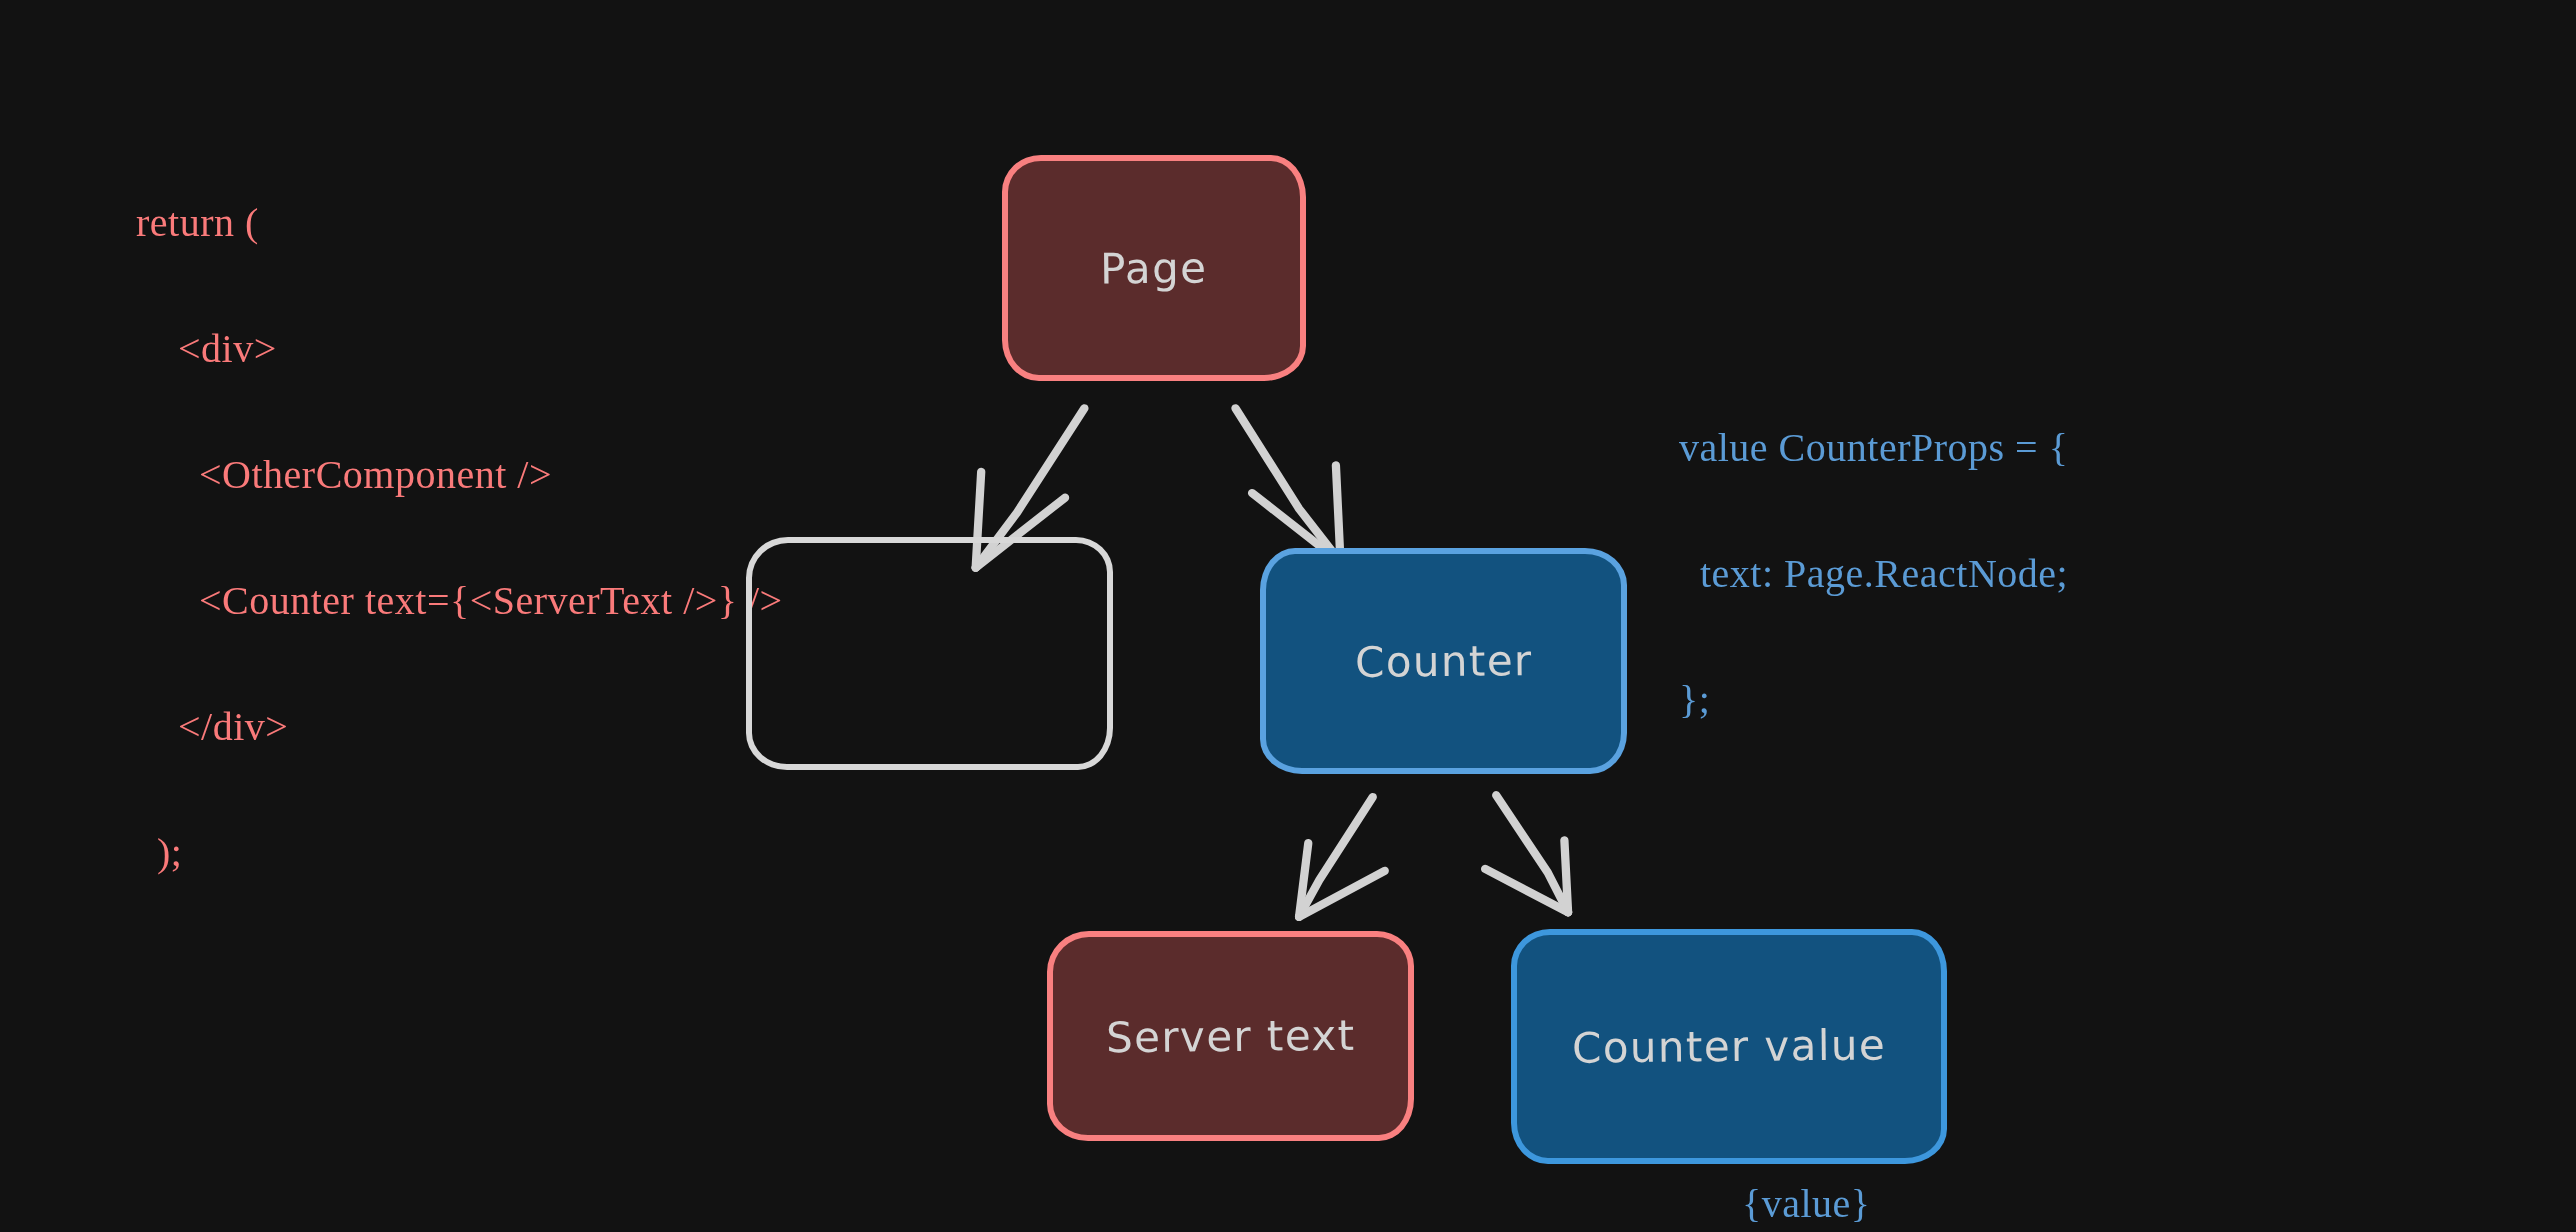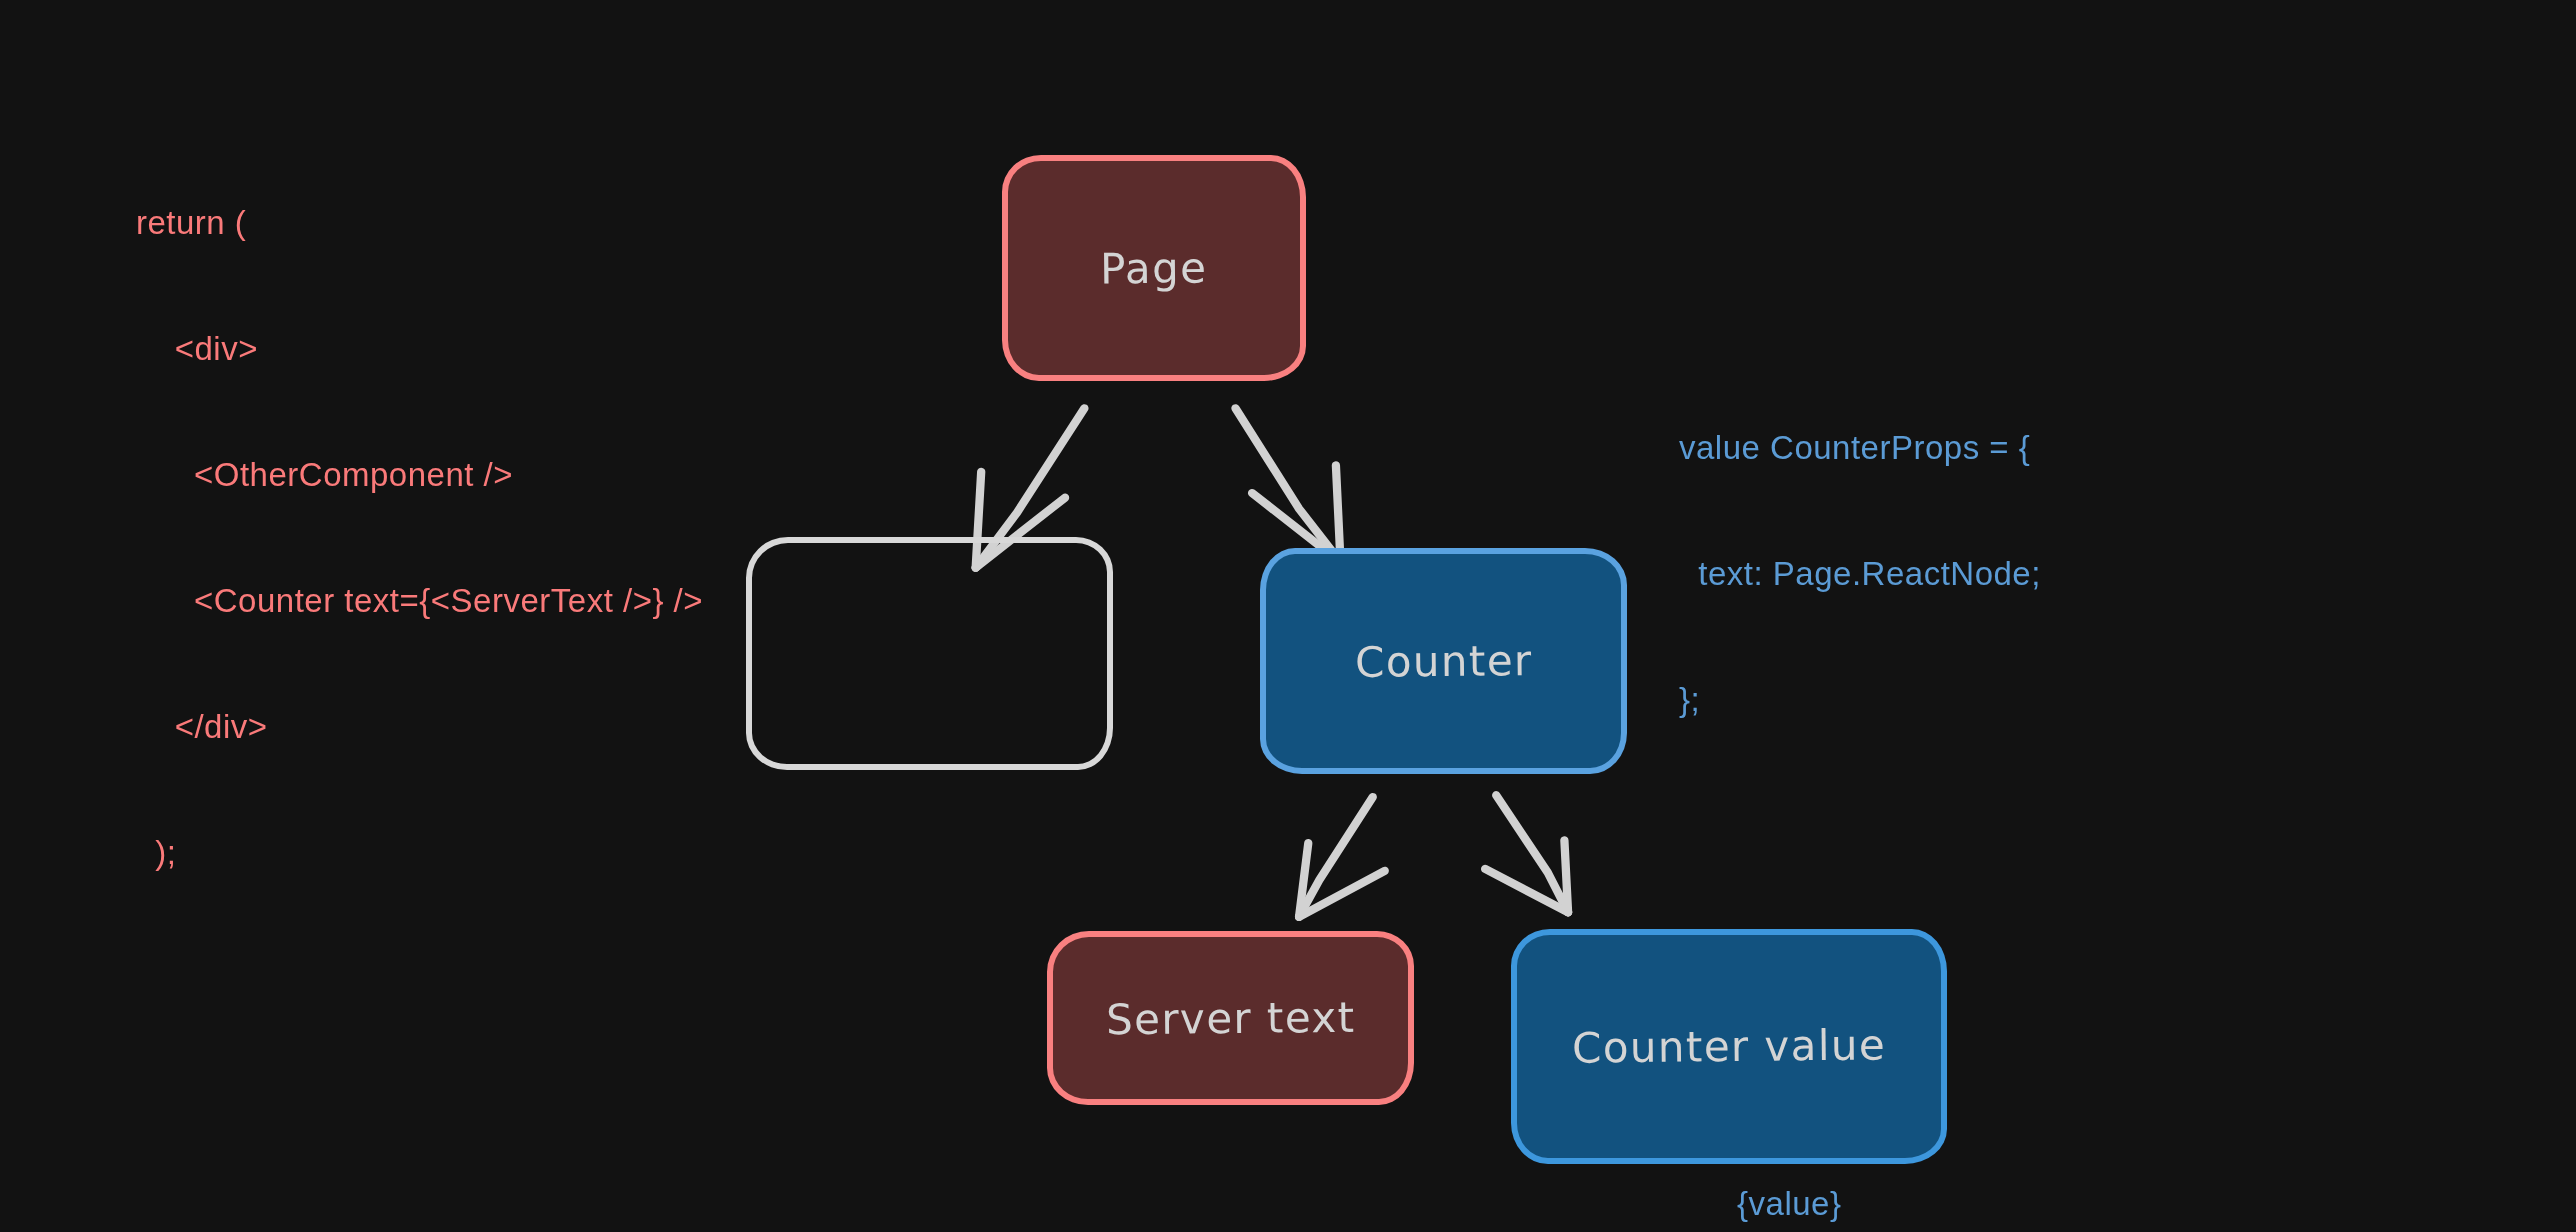--- a/index.html
+++ b/index.html
@@ -12,22 +12,22 @@
     width: 2576px;
     height: 1233px;
     background: #121212;
     overflow: hidden;
     font-family: "DejaVu Sans", sans-serif;
   }
 
   
   .code-block {
     position: absolute;
-    font-family: Liberation Sans, sans-serif;
-    font-size: 33px;
+    font-family: Liberation Serif, serif;
+    font-size: 40px;
     line-height: 42px;
     white-space: pre;
     letter-spacing: 0.5px;
   }
   #code-left {
     left: 136px;
     top: 118px;
     color: #fa7a7a;
   }
   #code-right {
@@ -68,21 +68,21 @@
   }
   .node-other {
     left: 746px; top: 537px; width: 367px; height: 233px;
     background: transparent; border-color: #d8d8d8;
   }
   .node-counter {
     left: 1260px; top: 548px; width: 367px; height: 226px;
     background: #12527f; border-color: #5aa2e0;
   }
   .node-servertext {
-    left: 1047px; top: 931px; width: 367px; height: 174px;
+    left: 1047px; top: 931px; width: 367px; height: 210px;
     background: #5b2c2c; border-color: #f98080;
   }
   .node-countervalue {
     left: 1511px; top: 929px; width: 436px; height: 235px;
     background: #12527f; border-color: #3d97dd;
   }
 
   
   #arrows {
     position: absolute;

